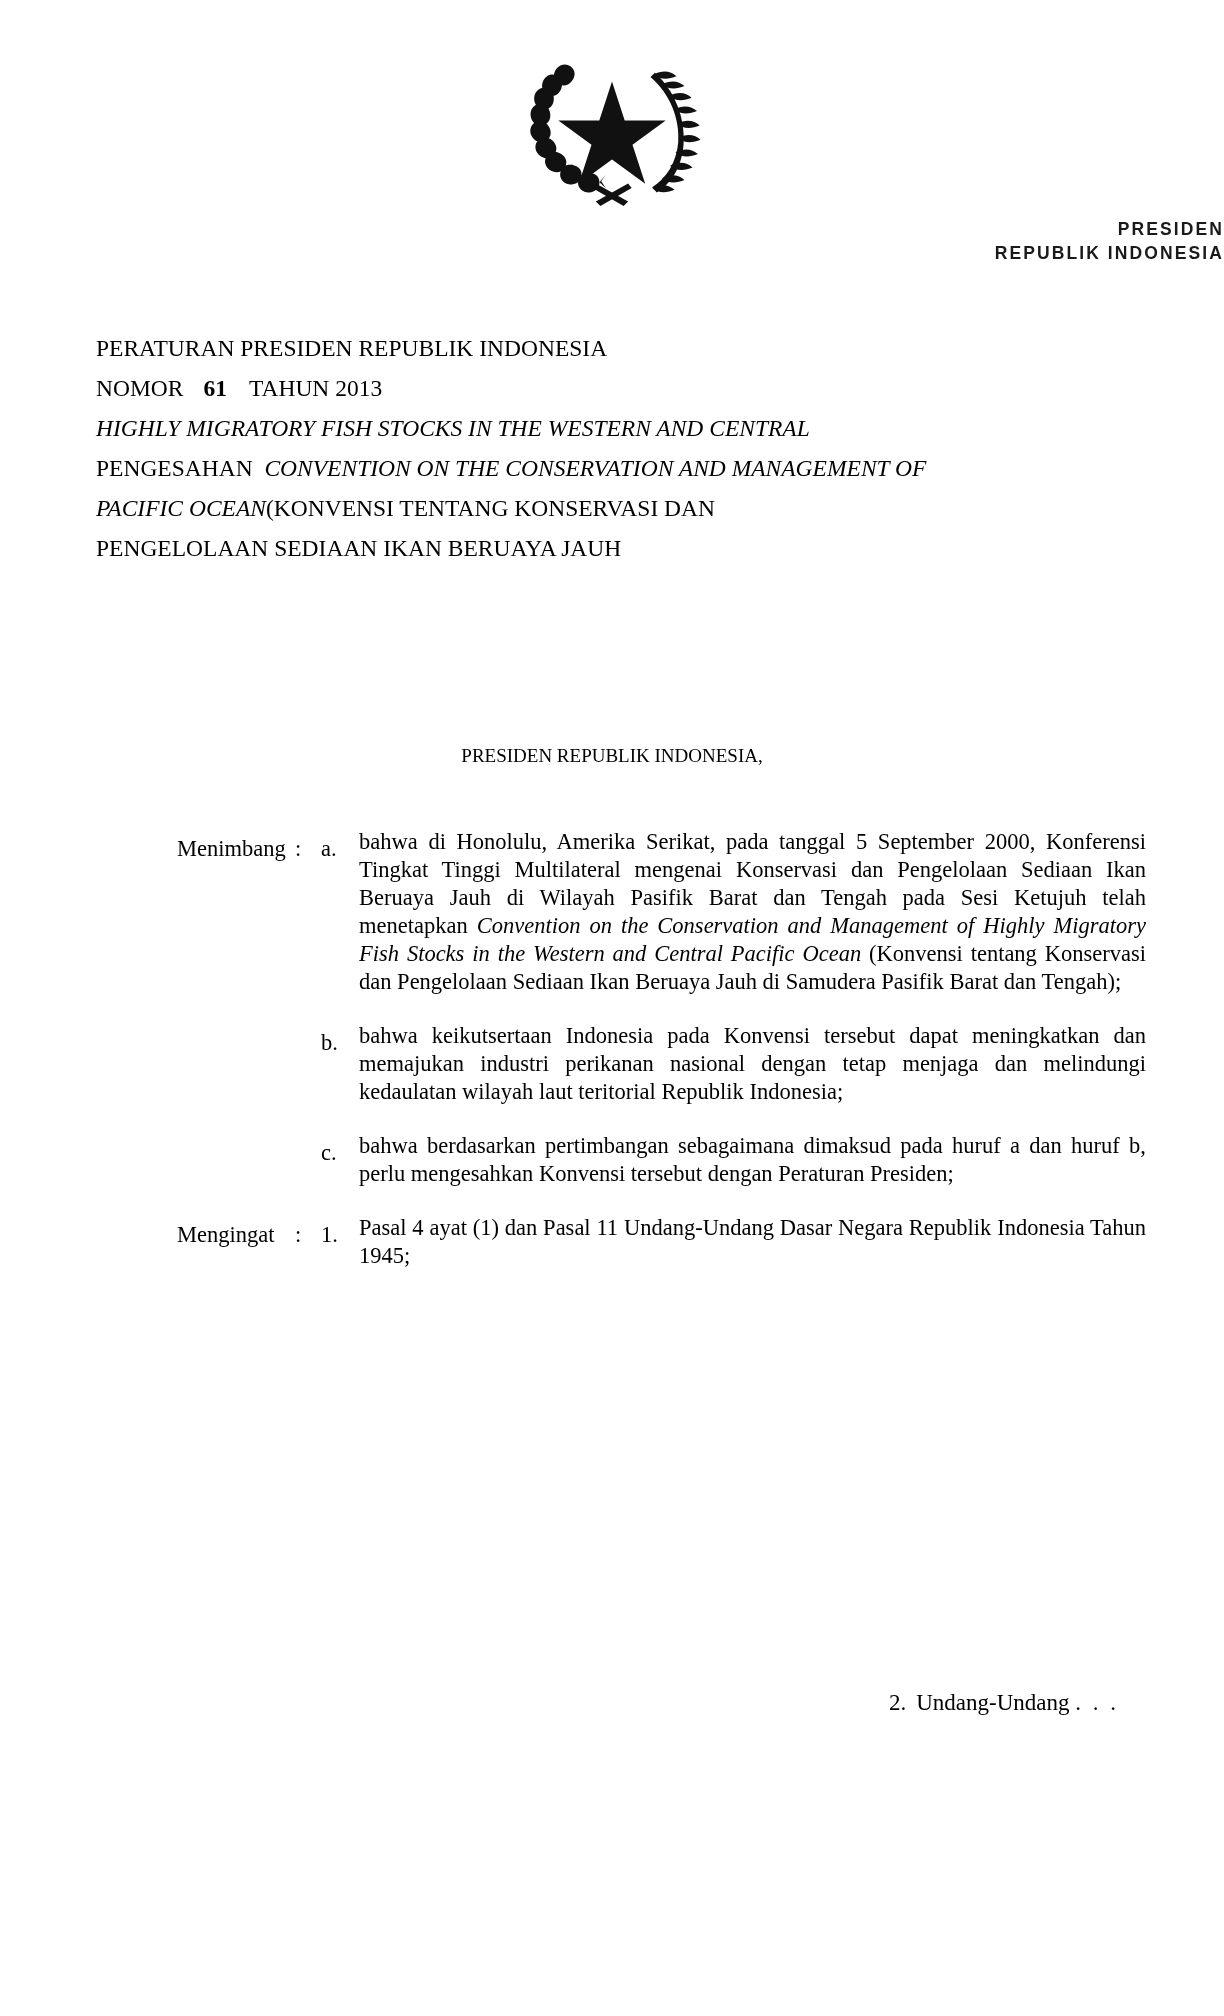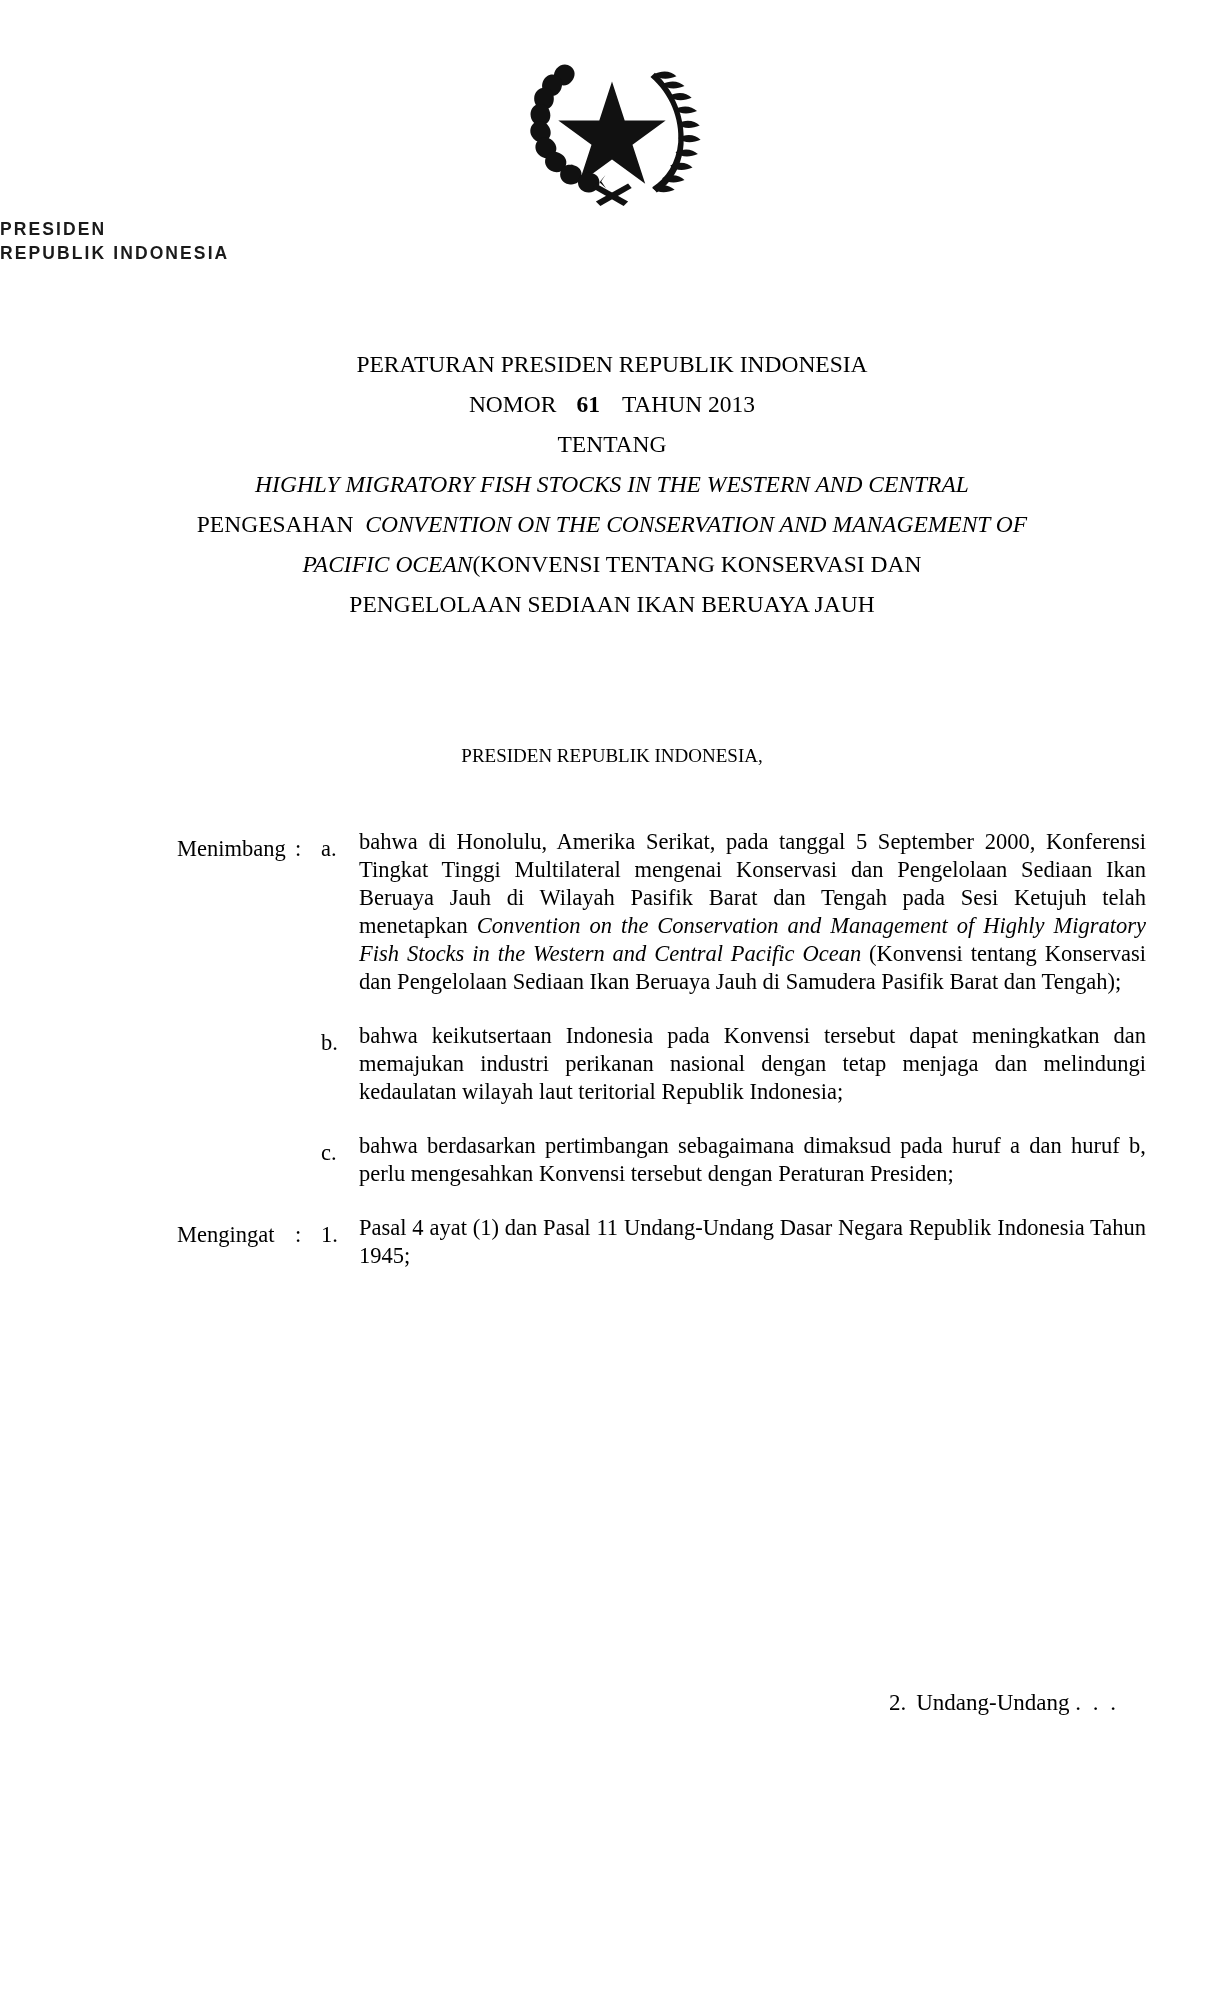--- a/index.html
+++ b/index.html
@@ -23,21 +23,21 @@
     height: 2016px;
     background: #ffffff;
   }
 
   
   .emblem-block {
     position: absolute;
     left: 0;
     top: 44px;
     width: 1224px;
-    text-align: left;
+    text-align: right;
   }
   .emblem-svg {
     display: block;
     margin: 0 auto;
     width: 182px;
     height: 170px;
   }
   .emblem-caption {
     margin-top: 4px;
     font-family: "Liberation Sans", "DejaVu Sans", sans-serif;
@@ -45,25 +45,23 @@
     font-size: 17.5px;
     letter-spacing: 2.1px;
     line-height: 1.36;
     color: #1a1a1a;
   }
   .emblem-caption .l2 { display: block; }
 
   
   .title-block {
     position: absolute;
-    left: 112px;
+    left: 96px;
     top: 328px;
     width: 1000px;
-    text-align: center;
-    margin-top: 16px;
   }
   .title-line {
     font-size: 23.5px;
     line-height: 40px;
     white-space: nowrap;
   }
   .b { font-weight: bold; }
   .it { font-style: italic; }
 
   .nomor-line .gap-a { display:inline-block; width: 20px; }
@@ -222,21 +220,20 @@
   </div>
 
   <div class="title-block">
 
     <div class="title-line">PERATURAN PRESIDEN REPUBLIK INDONESIA</div>
 
     <div class="title-line nomor-line">
       <span>NOMOR</span><span class="gap-a"></span><span class="b">61</span><span class="gap-b"></span><span>TAHUN</span>&nbsp;<span>2013</span>
     </div>
 
-    <div class="title-line">TENTANG</div>
 
     <div class="title-line">
       <span class="it">HIGHLY MIGRATORY FISH STOCKS IN THE WESTERN AND CENTRAL</span>
     </div>
 
     <div class="title-line">
       <span>PENGESAHAN</span>&nbsp;&nbsp;<span class="it">CONVENTION ON THE CONSERVATION AND MANAGEMENT OF</span>
     </div>
 
     <div class="title-line">

